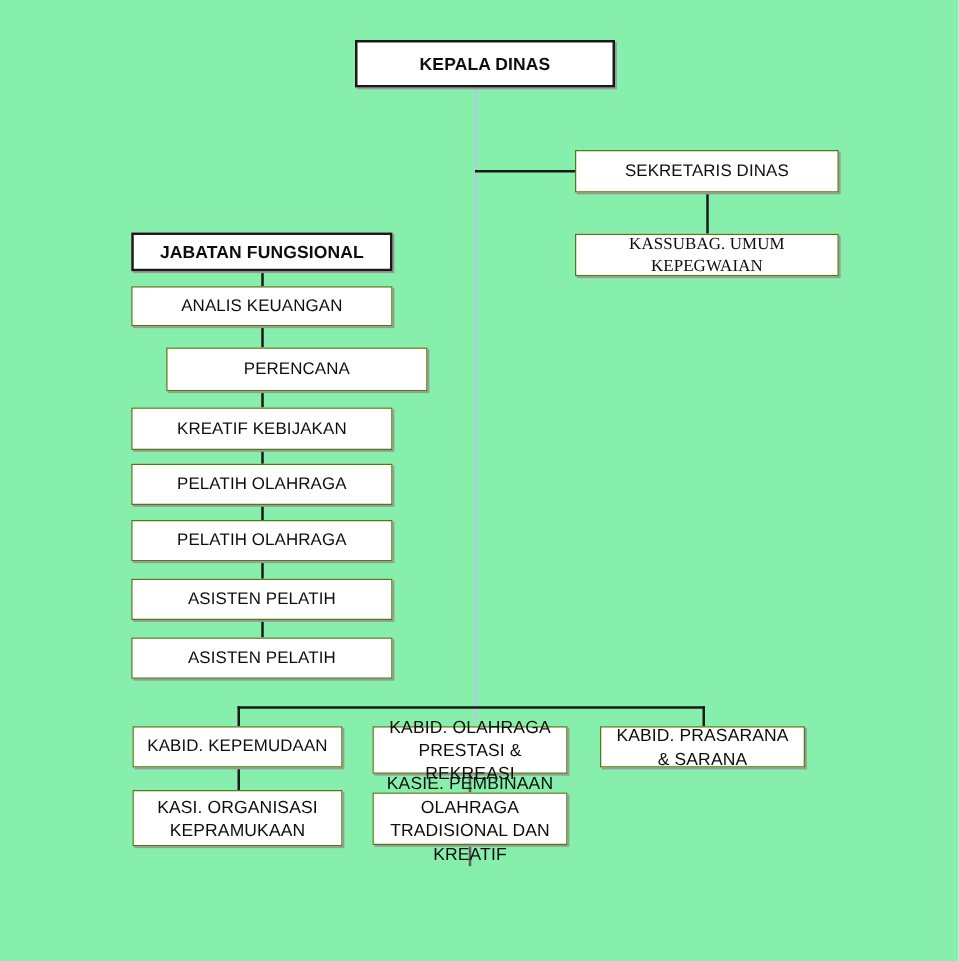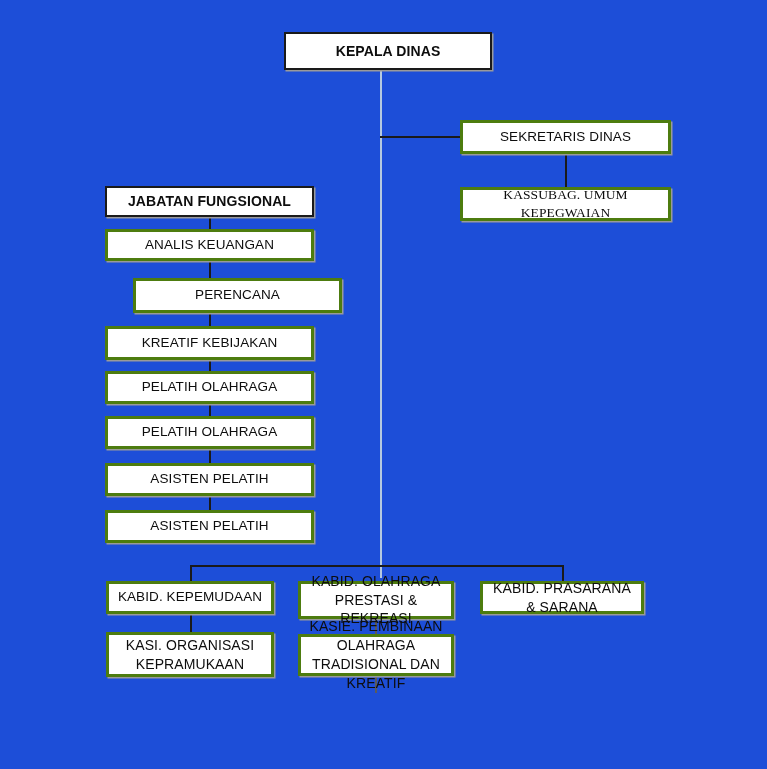--- a/index.html
+++ b/index.html
@@ -9,29 +9,29 @@
     background: #ffffff;
   }
   body {
     font-family: "Liberation Sans", sans-serif;
     color: #0d0d0d;
   }
   #chart {
     position: relative;
     width: 767px;
     height: 769px;
-    background: #1d4ed8;
+    background: #86efac;
     overflow: hidden;
   }
   
   .node {
     position: absolute;
     box-sizing: border-box;
     background: #ffffff;
-    border: 3px solid #4d7c0f;
+    border: 1px solid #4d7c0f;
     box-shadow: 1.5px 1.5px 0 0 #9a9a9a;
     display: flex;
     align-items: center;
     justify-content: center;
     text-align: center;
     line-height: 1.35;
     letter-spacing: 0.1px;
     z-index: 3;
   }
   .node.thick {

